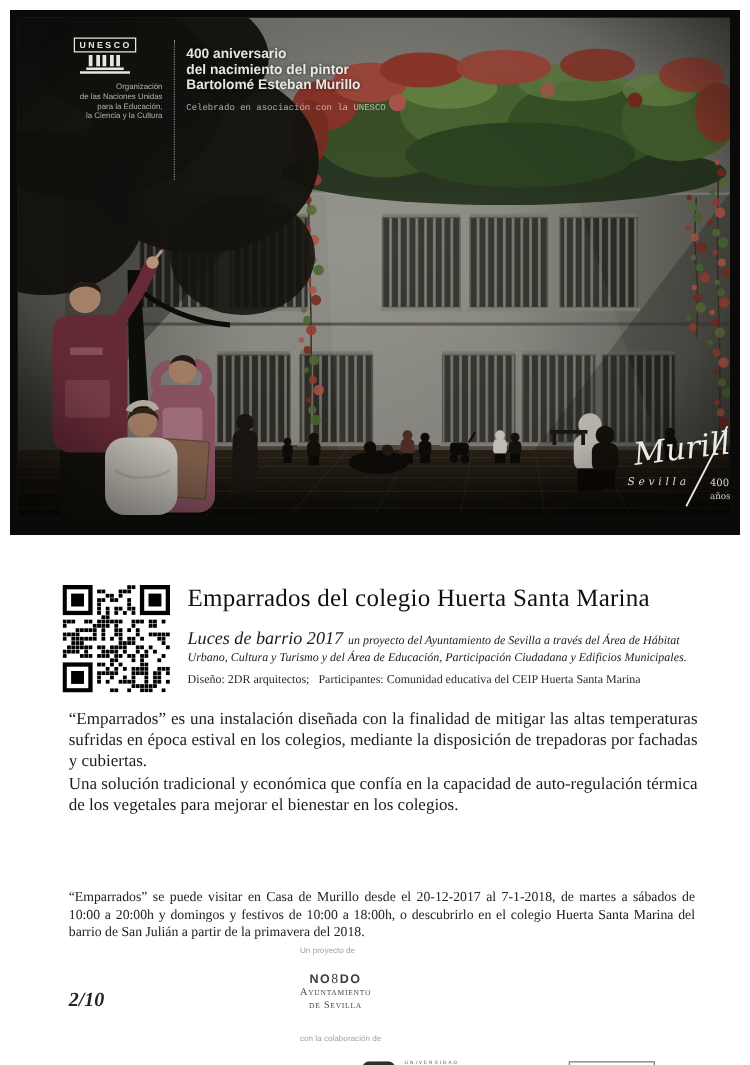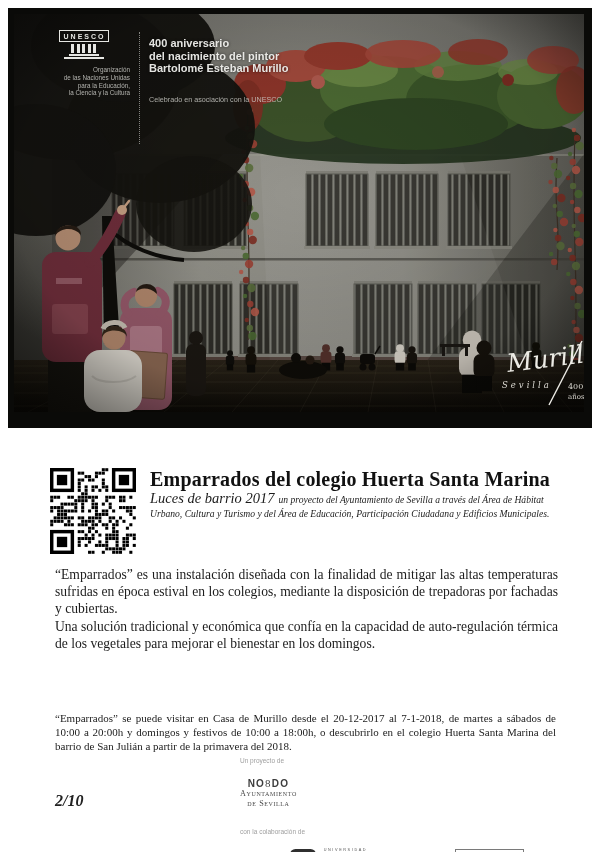--- a/index.html
+++ b/index.html
@@ -20,29 +20,29 @@
   .u-cols{display:flex;gap:2.5px;margin-top:1.5px;}
   .u-cols span{display:block;width:3px;height:9px;background:#e6e6e2;}
   .u-base1{width:30px;height:1.5px;background:#e6e6e2;margin-top:1.5px;}
   .u-base2{width:40px;height:2px;background:#e6e6e2;margin-top:1.5px;}
   .u-org{margin-top:7px;text-align:right;font-size:6.3px;line-height:7.8px;
          color:rgba(205,205,200,.85);}
   .badge-sep{border-left:1px dotted rgba(230,230,225,.55);margin:2px 9px 0 9px;height:112px;}
   .badge-right{padding-top:7px;}
   .b-line{font-size:11px;font-weight:bold;line-height:12.5px;color:rgba(240,240,237,.95);
           text-shadow:0 0 3px rgba(0,0,0,.6);}
-  .b-sub{margin-top:20px;font-size:7.2px;color:rgba(210,210,205,.8);}
+  .b-sub{margin-top:8px;font-size:7.2px;color:rgba(210,210,205,.8);font-family:Liberation Mono, monospace;}
 
   
   .title-row{position:absolute;left:50px;top:468px;width:512px;display:flex;gap:14px;}
   .qr{width:86px;height:86px;flex:0 0 86px;}
   .qr svg{width:86px;height:86px;display:block;}
   .head-block{flex:1;}
-  .doc-title{font-size:20px;font-weight:bold;letter-spacing:.2px;line-height:22px;color:#111;}
-  .doc-subtitle{margin-top:2px;font-style:italic;line-height:11.5px;color:#1b1b1b;}
+  .doc-title{font-size:20px;font-weight:normal;letter-spacing:.2px;line-height:22px;color:#111;}
+  .doc-subtitle{margin-top:15px;font-style:italic;line-height:11.5px;color:#1b1b1b;}
   .sub-lead{font-size:14.5px;margin-right:4px;}
   .sub-rest{font-size:9.6px;}
   .credits{margin-top:5px;font-size:9.6px;line-height:13px;color:#2b2b2b;}
 
   
   .body-text{position:absolute;left:55px;top:566px;width:503px;font-size:13.6px;
              line-height:17.2px;text-align:justify;hyphens:auto;-webkit-hyphens:auto;color:#1c1c1c;}
   .body-text p{margin:0;}
   .footnote{position:absolute;left:55px;top:711px;width:501px;font-size:11px;
             line-height:14px;text-align:justify;hyphens:auto;color:#222;}
@@ -633,27 +633,28 @@
         <rect x="3.44" y="65.36" width="17.2" height="17.2" fill="#fff"></rect>
         <rect x="6.88" y="68.8" width="10.32" height="10.32" fill="#000"></rect>
       </svg>
   </div>
   <div class="head-block">
     <div class="doc-title">Emparrados del colegio Huerta Santa Marina</div>
     <div class="doc-subtitle">
       <span class="sub-lead">Luces de barrio 2017</span><span class="sub-rest">un proyecto del Ayuntamiento de Sevilla a través del Área de Hábitat Urbano, Cultura y Turismo y del Área de Educación, Participación Ciudadana y Edificios Municipales.</span>
     </div>
     <div class="credits">
+      <div>Diseño: 2DR arquitectos;&nbsp;&nbsp; Participantes: Comunidad educativa del CEIP Huerta Santa Marina</div>
     </div>
   </div>
 </div>
 
 <div class="body-text">
   <p>“Emparrados” es una instalación diseñada con la finalidad de mitigar las altas temperaturas sufridas en época estival en los colegios, mediante la disposición de trepadoras por fachadas y cubiertas.</p>
-  <p>Una solución tradicional y económica que confía en la capacidad de auto-regulación térmica de los vegetales para mejorar el bienestar en los domingos.</p>
+  <p>Una solución tradicional y económica que confía en la capacidad de auto-regulación térmica de los vegetales para mejorar el bienestar en los colegios.</p>
 </div>
 <div class="footnote">“Emparrados” se puede visitar en Casa de Murillo desde el 20-12-2017 al 7-1-2018, de martes a sábados de 10:00 a 20:00h y domingos y festivos de 10:00 a 18:00h, o descubrirlo en el colegio Huerta Santa Marina del barrio de San Julián a partir de la primavera del 2018.</div>
 
 <div class="logos">
   <div class="logos-inner">
     <div>
       <div class="logo-label">Un proyecto de</div>
       <div class="nodo">
         <div class="nodo-word">
           <span>NO</span><span class="madeja">8</span><span>DO</span>

